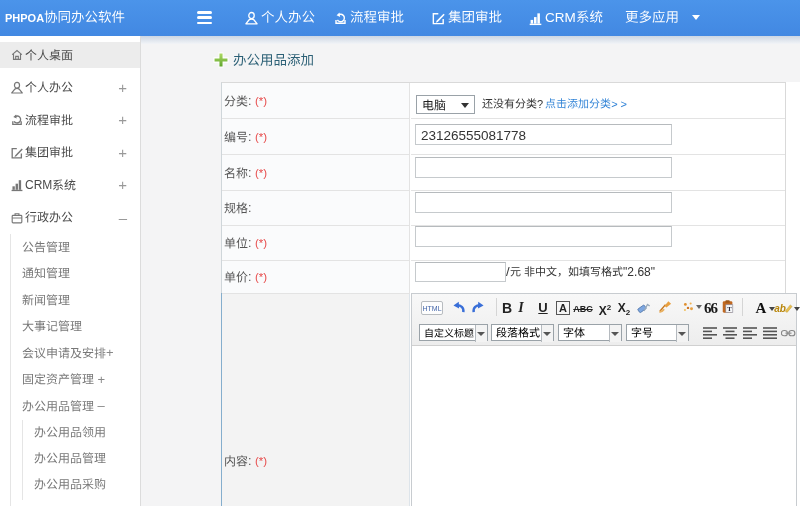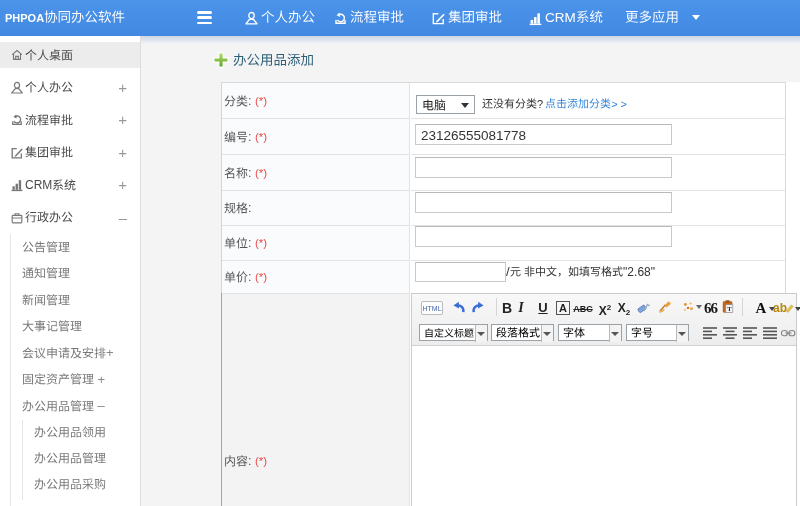--- a/index.html
+++ b/index.html
@@ -491,21 +491,21 @@
             </svg><span style="position:absolute;top:6px;margin-left:1px;width:0;height:0;border-left:3px solid transparent;border-right:3px solid transparent;border-top:4px solid #666;"></span></div>
           <div style="position:absolute;left:289px;top:5px;width:16px;height:18px;line-height:18px;text-align:right;"><b style="font-family:'Liberation Serif',serif;font-size:15px;color:#1a1a1a;letter-spacing:-1px;">66</b></div>
           <div style="position:absolute;left:308px;top:5px;width:16px;height:18px;line-height:18px;text-align:center;"><svg viewBox="0 0 16 16" style="width:14px;height:15px;vertical-align:-2px;">
               <rect x="2" y="2" width="11" height="13" rx="1.5" fill="#c06820"></rect>
               <rect x="5" y="0.8" width="5" height="3" rx="1" fill="#a05818"></rect>
               <rect x="5.5" y="6" width="8" height="9" fill="#f4f6f8" stroke="#889" stroke-width="0.7"></rect>
               <text x="9.5" y="13.4" font-size="7.5" font-weight="bold" fill="#223" text-anchor="middle" font-family="Liberation Serif">T</text>
             </svg></div>
           <div style="position:absolute;left:330px;top:4px;width:1px;height:18px;background:#d5d5d5;"></div>
           <div style="position:absolute;left:336px;top:5px;width:26px;height:18px;line-height:18px;text-align:center;"><span style="font-family:'Liberation Serif',serif;font-size:15px;font-weight:bold;color:#111;">A</span><span style="position:absolute;top:8px;margin-left:3px;width:0;height:0;border-left:3.5px solid transparent;border-right:3.5px solid transparent;border-top:4.5px solid #444;"></span></div>
-          <div style="position:absolute;left:359px;top:5px;width:26px;height:18px;line-height:18px;text-align:center;"><span style="font-size:12px;font-weight:bold;color:#b8860b;">ab</span><svg viewBox="0 0 16 16" style="width:10px;height:10px;vertical-align:-1px;margin-left:-2px;">
+          <div style="position:absolute;left:359px;top:5px;width:26px;height:18px;line-height:18px;text-align:center;"><span style="font-size:10px;font-weight:bold;color:#b8860b;font-style:italic;">ab</span><svg viewBox="0 0 16 16" style="width:10px;height:10px;vertical-align:-1px;margin-left:-2px;">
               <path d="M2 13 10 3l3 2.5L5 15z" fill="#e8c050" stroke="#b89030" stroke-width="0.7"></path>
             </svg><span style="position:absolute;top:8px;width:0;height:0;border-left:3.5px solid transparent;border-right:3.5px solid transparent;border-top:4.5px solid #444;"></span></div>
         </div>
         <div style="position:absolute;left:0;top:26px;width:100%;height:26px;">
           <div style="position:absolute;left:7px;top:3.5px;width:69px;height:17px;background:#fff;border:1px solid #9aa2a8;">
             <span style="position:absolute;left:4px;top:0;line-height:17px;"><svg class="zh" style="width:50px;height:10px;vertical-align:-1.3px;" viewBox="0 -870 5000 1000">
                 <use href="#u81ea" x="0"></use>
                 <use href="#u5b9a" x="1000"></use>
                 <use href="#u4e49" x="2000"></use>
                 <use href="#u6807" x="3000"></use>

